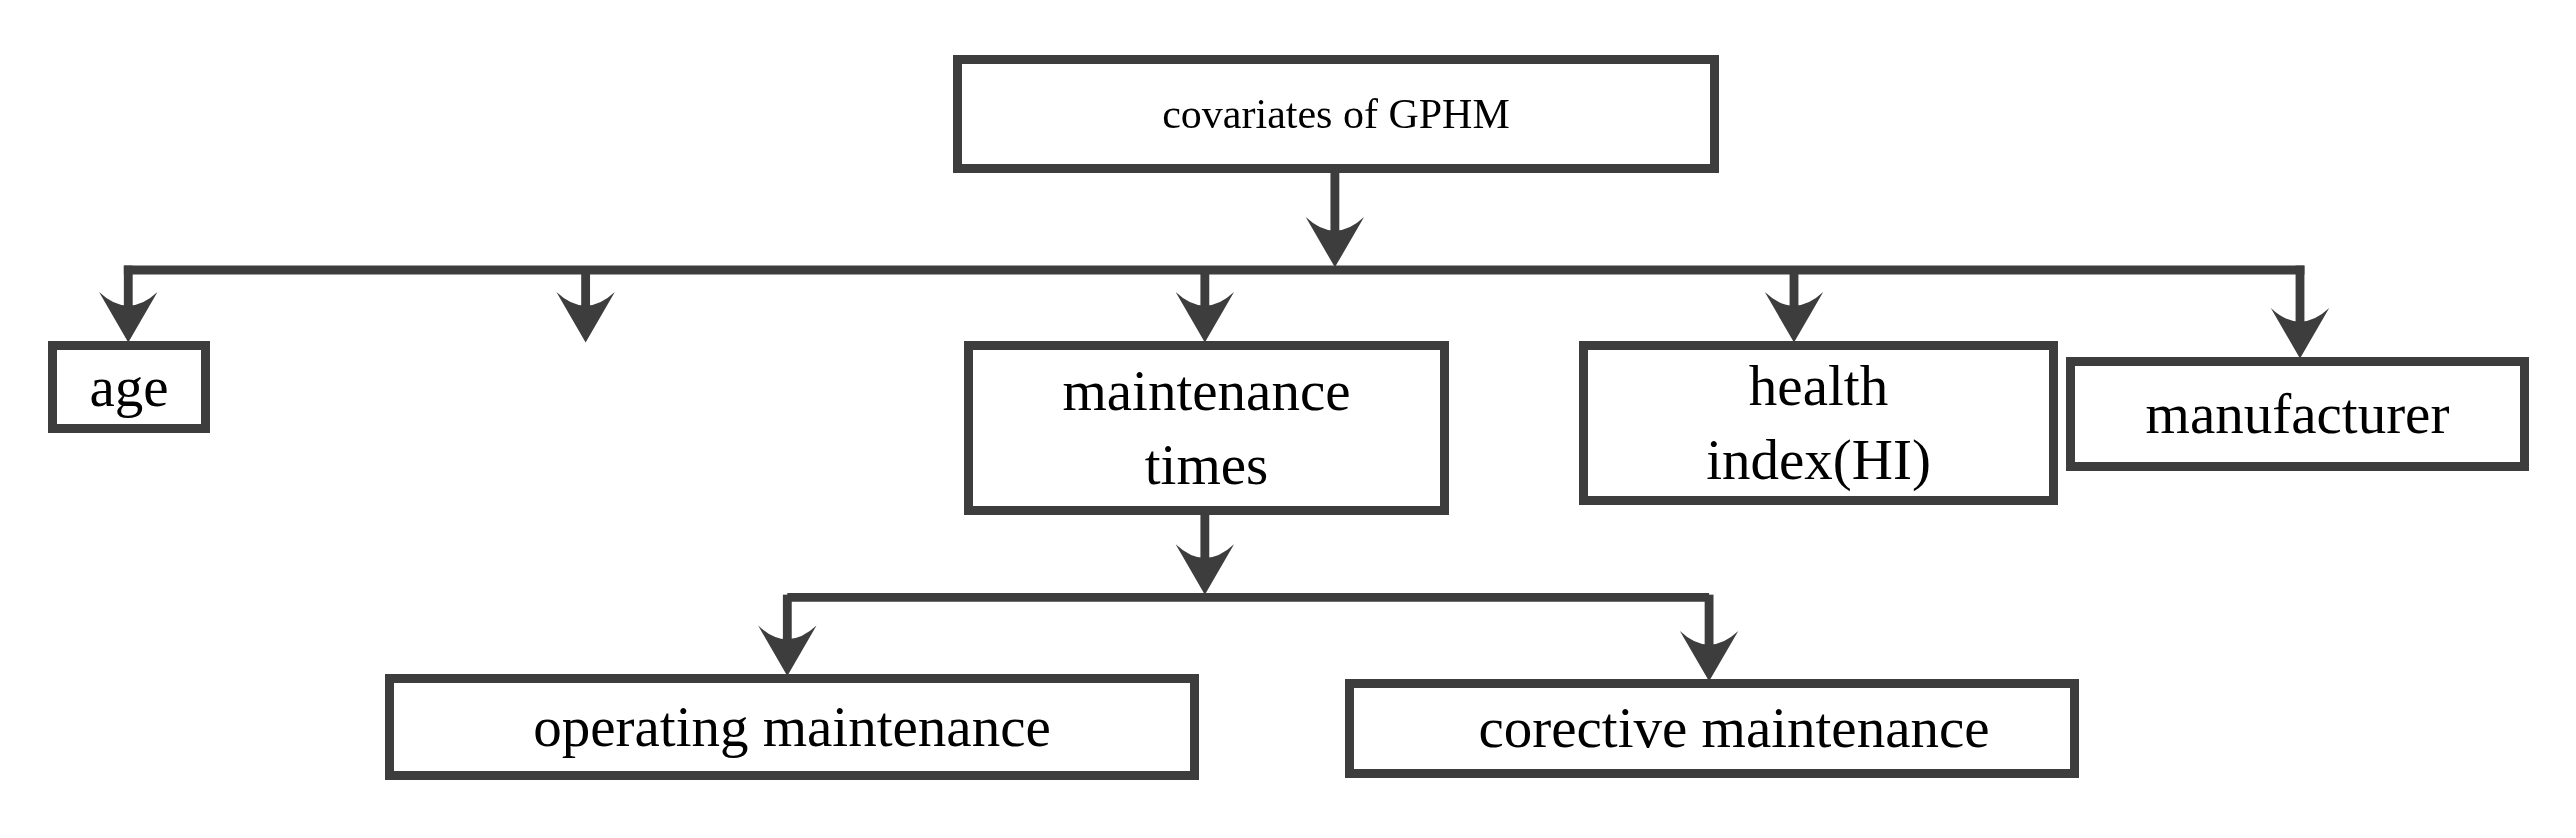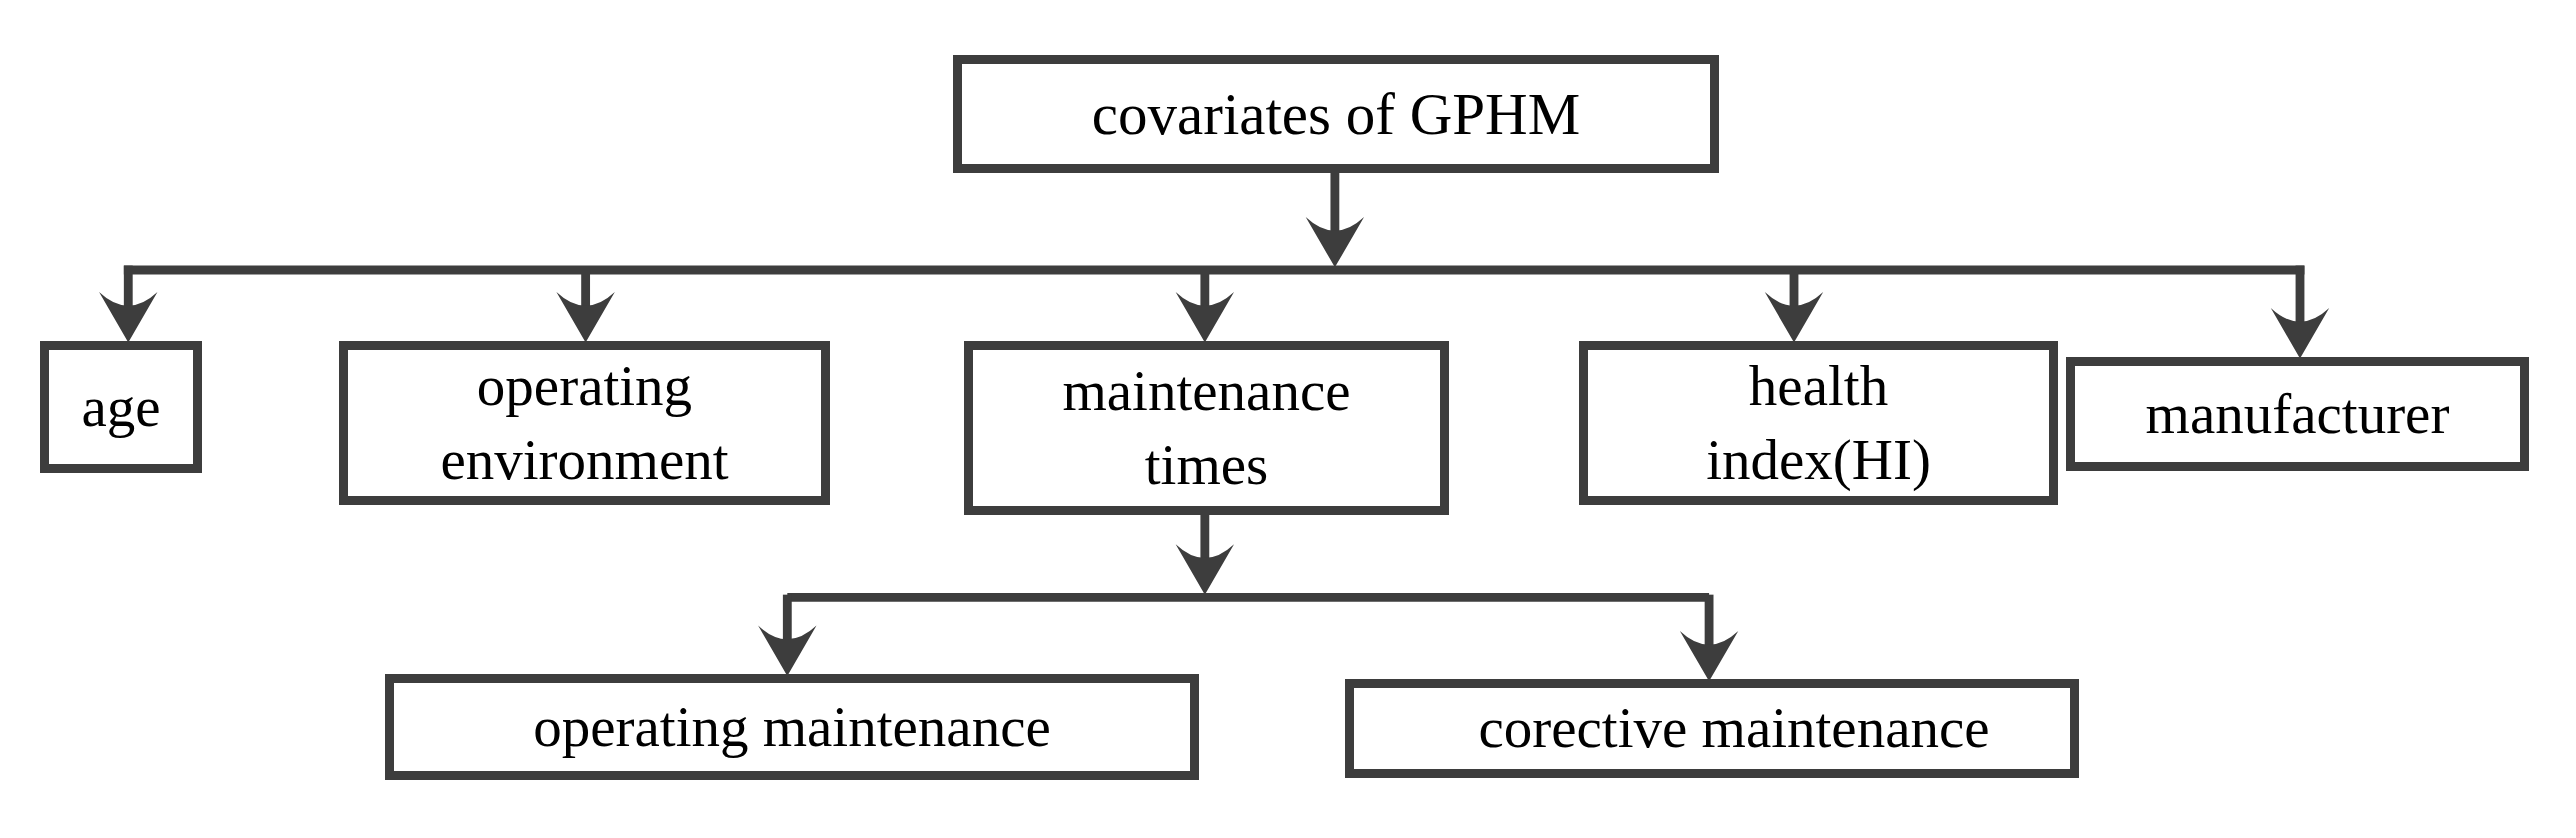--- a/index.html
+++ b/index.html
@@ -21,22 +21,22 @@
     background:var(--bg);
     color:var(--text);
     display:flex;
     align-items:center;
     justify-content:center;
     text-align:center;
     font-size:57px;
     line-height:1.3;
     white-space:pre-line;
   }
-  .node-root        {left:953px;top:55px; width:766px;height:118px;font-size:59px;}
-  .node-age         {left:40px;  top:341px;width:162px;height:132px;}
+  .node-root        {left:953px;top:55px; width:766px;height:118px;font-size:42px;}
+  .node-age         {left:48px;  top:341px;width:162px;height:92px;}
   .node-operating   {left:339px; top:341px;width:491px;height:164px;}
   .node-maintenance {left:964px;top:341px;width:485px;height:174px;}
   .node-health      {left:1579px;top:341px;width:479px;height:164px;}
   .node-manufacturer{left:2066px;top:357px;width:463px;height:114px;}
   .node-preventive  {left:385px; top:674px;width:814px;height:106px;}
   .node-corrective  {left:1345px;top:679px;width:734px;height:99px;padding-left:44px;}
 </style>
 </head>
 <body>
 
@@ -68,22 +68,20 @@
     <path d="M890 672 V 739"></path>
     <path class="arrowhead" d="M857 707 Q 890 738 923 707 L 890 764 Z"></path>
     <path d="M1932 672 V 745"></path>
     <path class="arrowhead" d="M1899 713 Q 1932 744 1965 713 L 1932 770 Z"></path>
   </svg>
 
   <div class="node node-root">covariates of GPHM</div>
 
   <div class="node node-age">age</div>
 
-  <div class="node node-operating">operating
-environment</div>
 
   <div class="node node-maintenance">maintenance
 times</div>
 
   <div class="node node-health">health
 index(HI)</div>
 
   <div class="node node-manufacturer">manufacturer</div>
 
   <div class="node node-preventive">operating maintenance</div>

